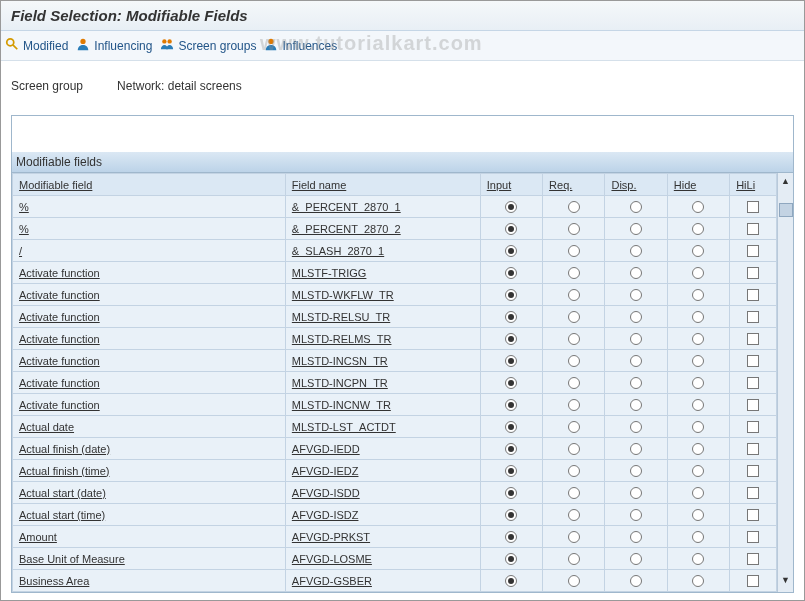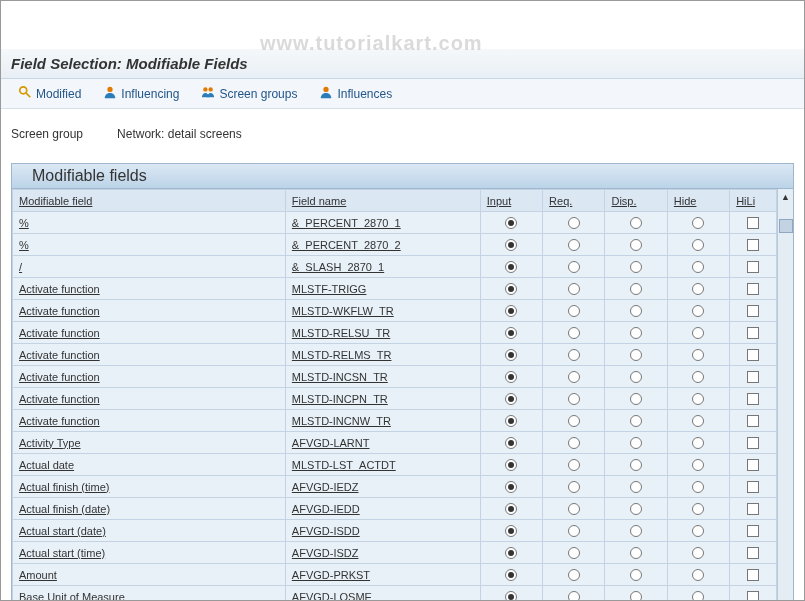--- a/index.html
+++ b/index.html
@@ -14,29 +14,27 @@
       border:1px solid #999;
     }
     .title-bar {
       background: linear-gradient(to bottom, #f5f8fa, #e8eff5);
       padding:6px 10px 6px 10px;
       font-size:15px;
       font-weight:bold;
       font-style:italic;
       color:#333;
       border-bottom:1px solid #c5d6e6;
-      margin-top:48px;
     }
     .toolbar {
       display:flex;
       align-items:center;
-      padding:4px 13px;
+      padding:4px 0;
       border-bottom:1px solid #d5e0ea;
       background:#f3f7fb;
-      gap:14px;
     }
     .tool-btn {
       display:flex;
       align-items:center;
       gap:4px;
       padding:2px 4px;
       cursor:pointer;
       color:#225588;
     }
     .tool-btn svg { width:14px; height:14px; }
@@ -45,24 +43,25 @@
       display:flex;
       gap:34px;
       color:#333;
     }
     .panel {
       margin:0 10px 6px 10px;
       border:1px solid #9fb7cc;
     }
     .panel-title {
       background: linear-gradient(to bottom, #dbe8f4, #bcd3e8);
-      padding:3px 20px;
-      font-size:16px;
+      padding:3px 4px;
+      font-size:12px;
       color:#333;
       border-bottom:1px solid #9fb7cc;
+      margin-top:36px;
     }
     .grid-wrap {
       display:flex;
     }
     .grid {
       flex:1;
       border-collapse:collapse;
       width:100%;
       font-size:11px;
       text-decoration:underline;
@@ -299,49 +298,40 @@
           <tr>
             <td>Activate function</td>
             <td>MLSTD-INCNW_TR</td>
             <td class="center"><span class="radio selected"></span></td>
             <td class="center"><span class="radio"></span></td>
             <td class="center"><span class="radio"></span></td>
             <td class="center"><span class="radio"></span></td>
             <td class="center"><span class="checkbox"></span></td>
           </tr>
           <tr>
-            <td>Activity Type</td>
-            <td>AFVGD-LARNT</td>
-            <td class="center"><span class="radio selected"></span></td>
-            <td class="center"><span class="radio"></span></td>
-            <td class="center"><span class="radio"></span></td>
-            <td class="center"><span class="radio"></span></td>
-            <td class="center"><span class="checkbox"></span></td>
-          </tr>
-          <tr>
             <td>Actual date</td>
             <td>MLSTD-LST_ACTDT</td>
             <td class="center"><span class="radio selected"></span></td>
             <td class="center"><span class="radio"></span></td>
             <td class="center"><span class="radio"></span></td>
             <td class="center"><span class="radio"></span></td>
             <td class="center"><span class="checkbox"></span></td>
           </tr>
           <tr>
+            <td>Actual finish (date)</td>
+            <td>AFVGD-IEDD</td>
+            <td class="center"><span class="radio selected"></span></td>
+            <td class="center"><span class="radio"></span></td>
+            <td class="center"><span class="radio"></span></td>
+            <td class="center"><span class="radio"></span></td>
+            <td class="center"><span class="checkbox"></span></td>
+          </tr>
+          <tr>
             <td>Actual finish (time)</td>
             <td>AFVGD-IEDZ</td>
-            <td class="center"><span class="radio selected"></span></td>
-            <td class="center"><span class="radio"></span></td>
-            <td class="center"><span class="radio"></span></td>
-            <td class="center"><span class="radio"></span></td>
-            <td class="center"><span class="checkbox"></span></td>
-          </tr>
-          <tr>
-            <td>Actual finish (date)</td>
-            <td>AFVGD-IEDD</td>
             <td class="center"><span class="radio selected"></span></td>
             <td class="center"><span class="radio"></span></td>
             <td class="center"><span class="radio"></span></td>
             <td class="center"><span class="radio"></span></td>
             <td class="center"><span class="checkbox"></span></td>
           </tr>
           <tr>
             <td>Actual start (date)</td>
             <td>AFVGD-ISDD</td>
             <td class="center"><span class="radio selected"></span></td>

